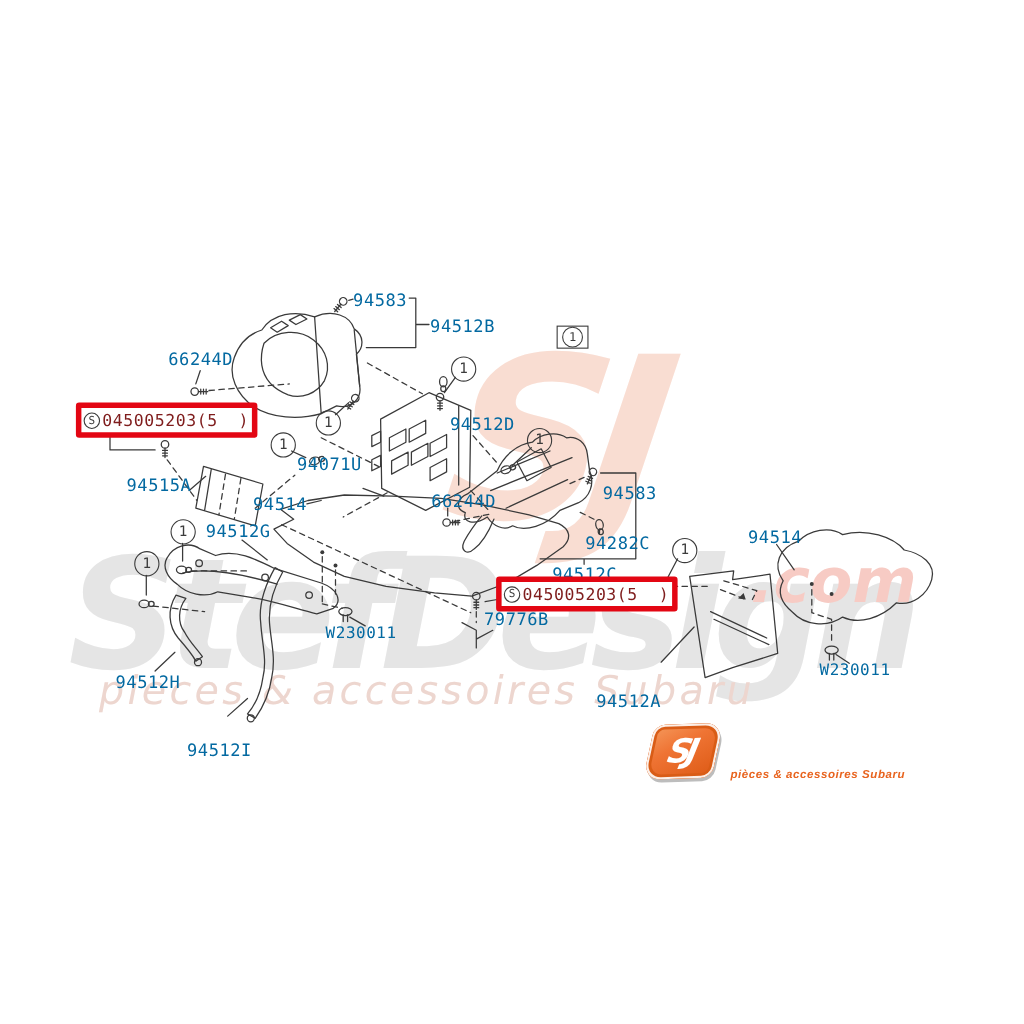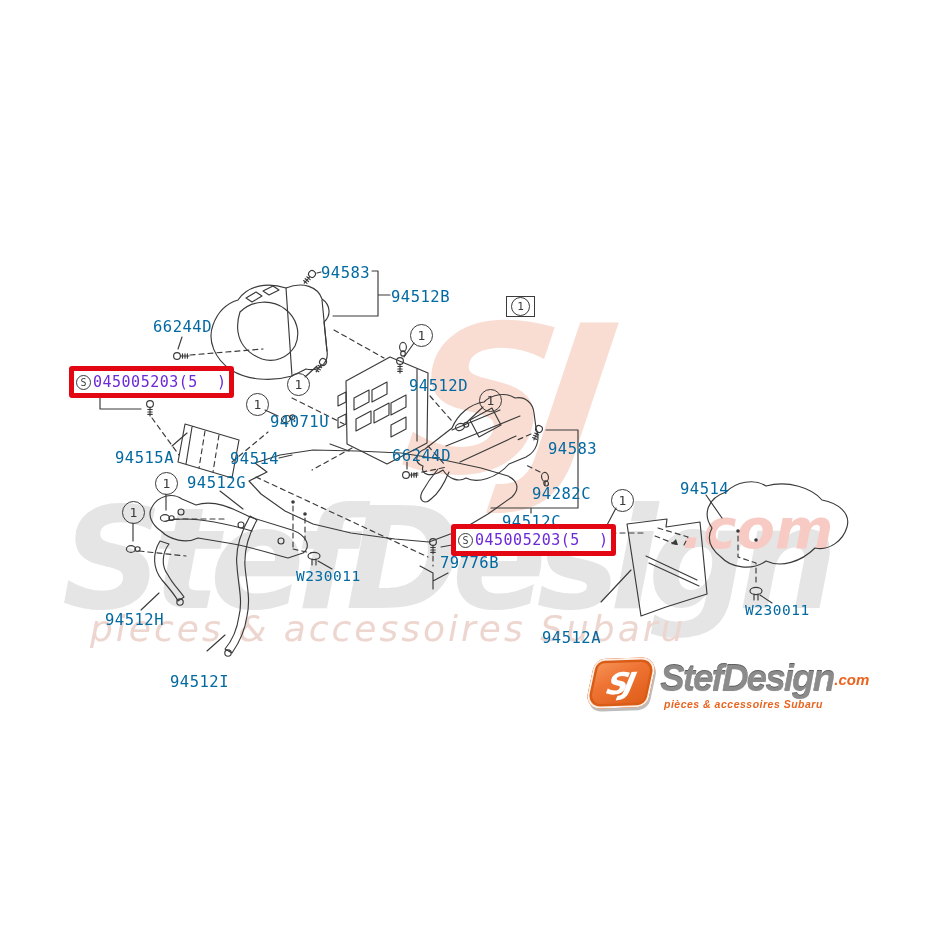--- a/index.html
+++ b/index.html
@@ -31,21 +31,21 @@
   .callout{position:absolute;z-index:5;width:21px;height:21px;border:1.3px solid #3b3b3b;
            border-radius:50%;display:flex;align-items:center;justify-content:center;
            font:13px "DejaVu Sans Mono",monospace;color:#3b3b3b;background:transparent;}
 
   
   .hlbox{position:absolute;z-index:6;display:flex;align-items:center;gap:2px;
          border:5px solid #e30613;border-radius:3px;background:#fff;
          height:22px;padding:0 3px 0 2px;}
   .circ-s{width:13px;height:13px;border:1.2px solid #3b3b3b;border-radius:50%;
           font:10px/13px "DejaVu Sans Mono",monospace;text-align:center;color:#3b3b3b;flex:none;}
-  .hl-num{font:15px "DejaVu Sans Mono",monospace;color:#6d28d9;white-space:pre;letter-spacing:.5px;}
+  .hl-num{font:15px "DejaVu Sans Mono",monospace;color:#7f1d1d;white-space:pre;letter-spacing:.5px;}
 
   
   .legend{position:absolute;left:506px;top:296px;z-index:5;display:flex;
           border:1.3px solid #3b3b3b;}
   .legend-cell{width:27px;display:flex;align-items:center;justify-content:center;}
   .legend-circle{width:17px;height:17px;border:1.2px solid #3b3b3b;border-radius:50%;
           display:flex;align-items:center;justify-content:center;
           font:11px "DejaVu Sans Mono",monospace;color:#3b3b3b;}
   .legend-rows{display:flex;flex-direction:column;border-left:1.3px solid #3b3b3b;}
   .legend-row{font:14.5px "DejaVu Sans Mono",monospace;color:#3b3b3b;padding:0 3px;
@@ -213,21 +213,21 @@
     <path d="M706,495 L722,518"></path>
     <use href="#pin" transform="translate(756,591)"></use>
     <path d="M760,595 L772,603"></path>
   </g>
 </svg>
 
 <div class="plabel" style="left:321px;top:264px">94583</div>
 <div class="plabel" style="left:391px;top:288px">94512B</div>
 <div class="plabel" style="left:153px;top:318px">66244D</div>
 <div class="plabel" style="left:409px;top:377px">94512D</div>
-<div class="plabel" style="left:115px;top:449px">94515A</div>
+<div class="plabel" style="left:115px;top:432px">94515A</div>
 <div class="plabel" style="left:270px;top:413px">94071U</div>
 <div class="plabel" style="left:230px;top:450px">94514</div>
 <div class="plabel" style="left:392px;top:447px">66244D</div>
 <div class="plabel" style="left:548px;top:440px">94583</div>
 <div class="plabel" style="left:532px;top:485px">94282C</div>
 <div class="plabel" style="left:502px;top:513px">94512C</div>
 <div class="plabel" style="left:440px;top:554px">79776B</div>
 <div class="plabel sm" style="left:296px;top:568px">W230011</div>
 <div class="plabel" style="left:187px;top:474px">94512G</div>
 <div class="plabel" style="left:105px;top:611px">94512H</div>
@@ -256,17 +256,14 @@
 <div class="legend">
   <div class="legend-cell">
     <span class="legend-circle">1</span>
   </div>
 </div>
 
 <div class="logo">
   <div class="logo-badge">
     <span>SJ</span>
   </div>
-  <div class="logo-text">
-    <span class="logo-brand">StefDesign</span><span class="logo-com">.com</span>
-  </div>
   <div class="logo-tagline">pièces &amp; accessoires Subaru</div>
 </div>
 
 </body></html>

